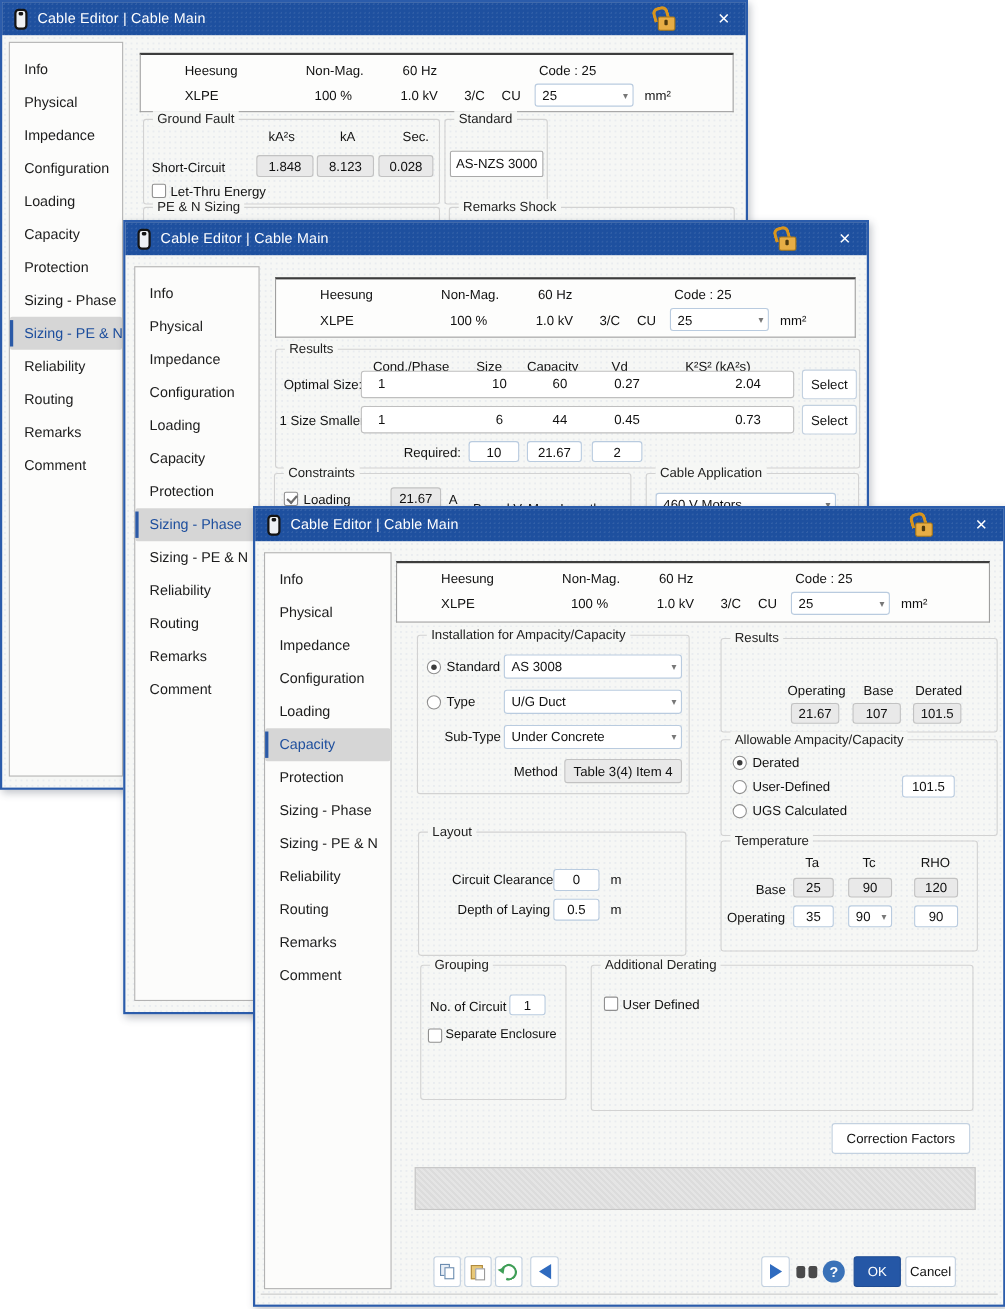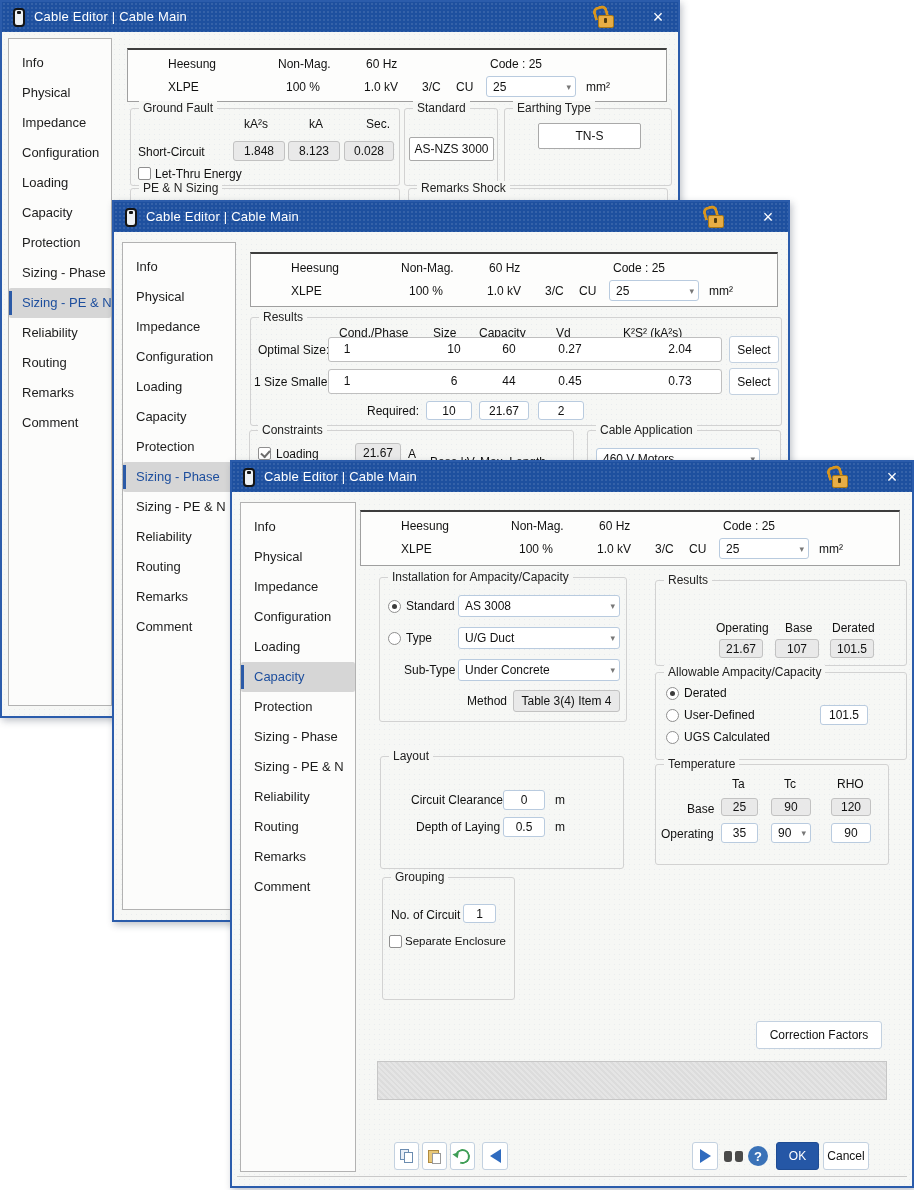--- a/index.html
+++ b/index.html
@@ -157,24 +157,20 @@
       <span class="fld" style="left:213px;top:32px;width:50px;height:20px;">0.028</span>
       <span class="chk" style="left:7px;top:58px;"></span>
       <span class="lbl" style="left:24px;top:58px;">Let-Thru Energy</span>
     </div>
 
     <div class="grp" style="left:402px;top:106px;width:94px;height:78px;">
       <span class="grp-label">Standard</span>
       <span class="wfld" style="left:4px;top:28px;width:85px;height:24px;">AS-NZS 3000</span>
     </div>
 
-    <div class="grp" style="left:502px;top:106px;width:168px;height:78px;">
-      <span class="grp-label">Earthing Type</span>
-      <span class="wfld" style="left:33px;top:14px;width:103px;height:26px;">TN-S</span>
-    </div>
 
     <div class="grp" style="left:128px;top:186px;width:270px;height:46px;">
       <span class="grp-label">PE &amp; N Sizing</span>
     </div>
     <div class="grp" style="left:406px;top:186px;width:260px;height:46px;">
       <span class="grp-label">Remarks Shock</span>
     </div>
   </section>
 
   <section class="win win2">
@@ -395,20 +391,25 @@
     </div>
 
     <div class="grp" style="left:150px;top:415px;width:133px;height:123px;">
       <span class="grp-label">Grouping</span>
       <span class="lbl" style="left:8px;top:30px;">No. of Circuit</span>
       <span class="efld" style="left:80px;top:26px;width:33px;height:19px;">1</span>
       <span class="chk" style="left:6px;top:57px;"></span>
       <span class="lbl" style="left:22px;top:57px;font-size:11.5px;">Separate Enclosure</span>
     </div>
 
+    <div class="grp" style="left:305px;top:415px;width:348px;height:133px;">
+      <span class="grp-label">Additional Derating</span>
+      <span class="chk" style="left:11px;top:28px;"></span>
+      <span class="lbl" style="left:28px;top:28px;">User Defined</span>
+    </div>
 
 
     <span class="btn" style="left:524px;top:559px;width:126px;height:28px;">Correction Factors</span>
 
     <div class="greypanel" style="left:145px;top:599px;width:510px;height:39px;"></div>
 
     <span class="tbtn" style="left:162px;top:680px;width:25px;">
         <i class="ic-copy"></i>
       </span>
     <span class="tbtn" style="left:190px;top:680px;width:25px;">

